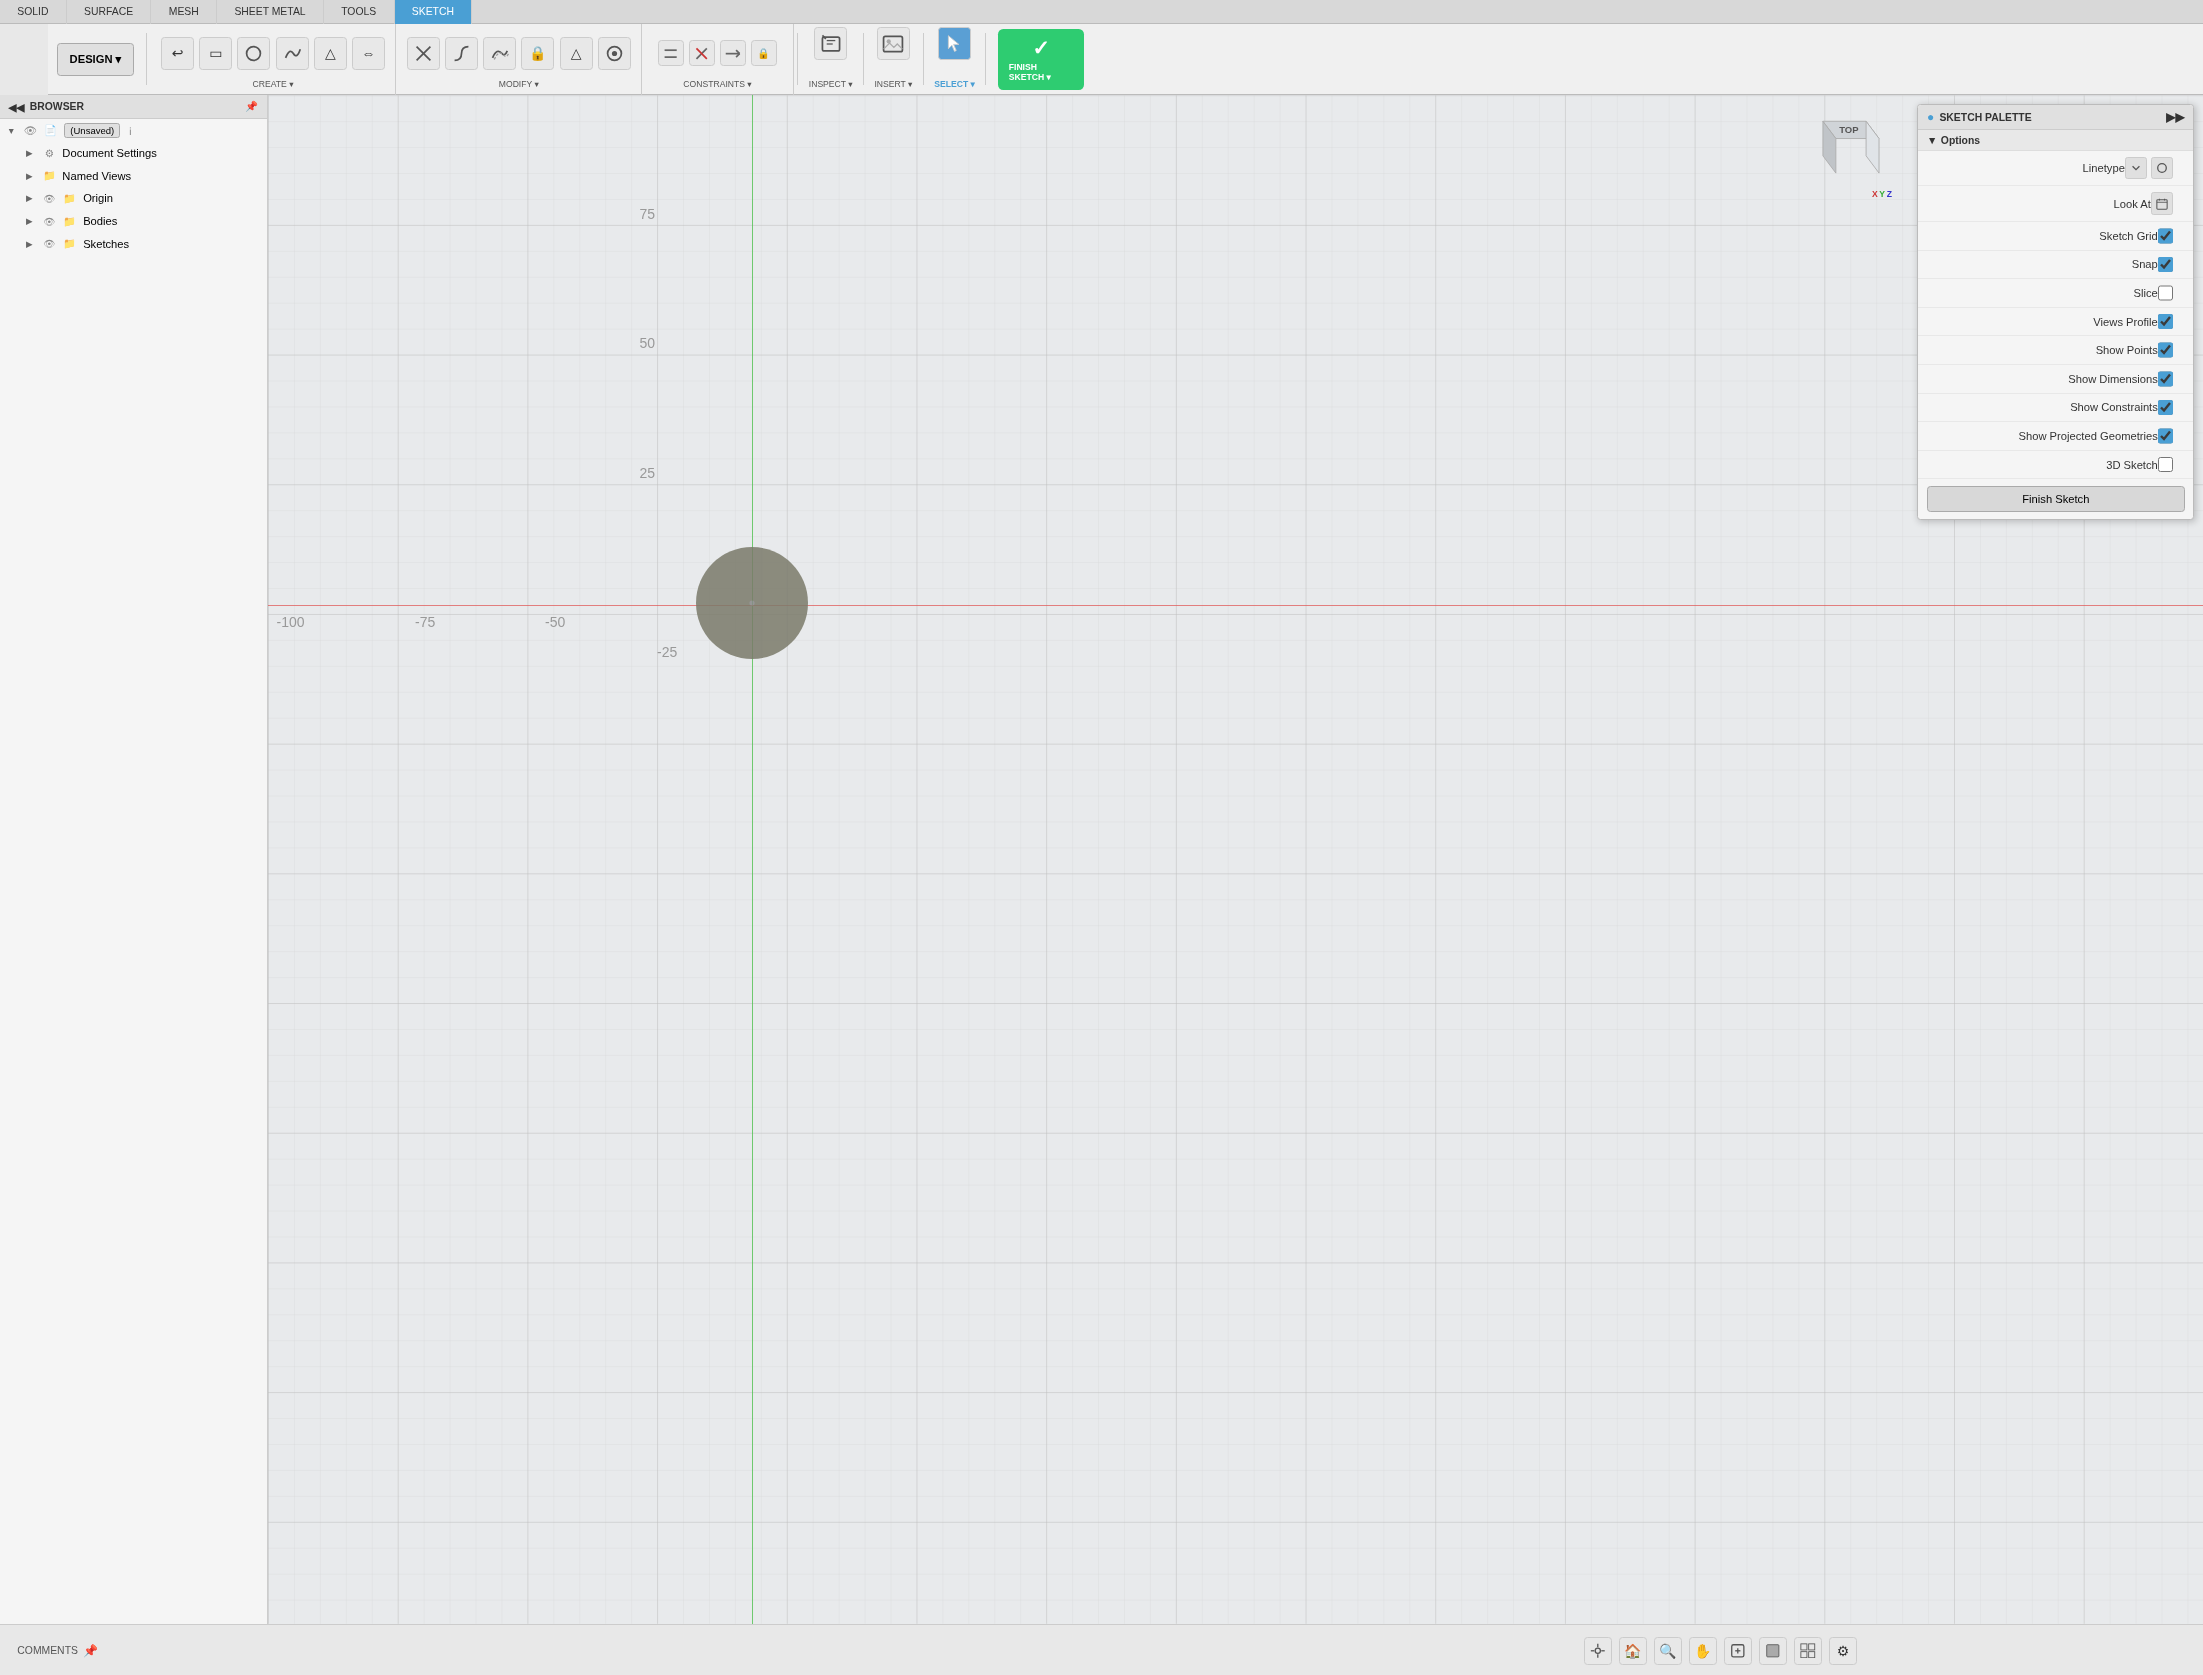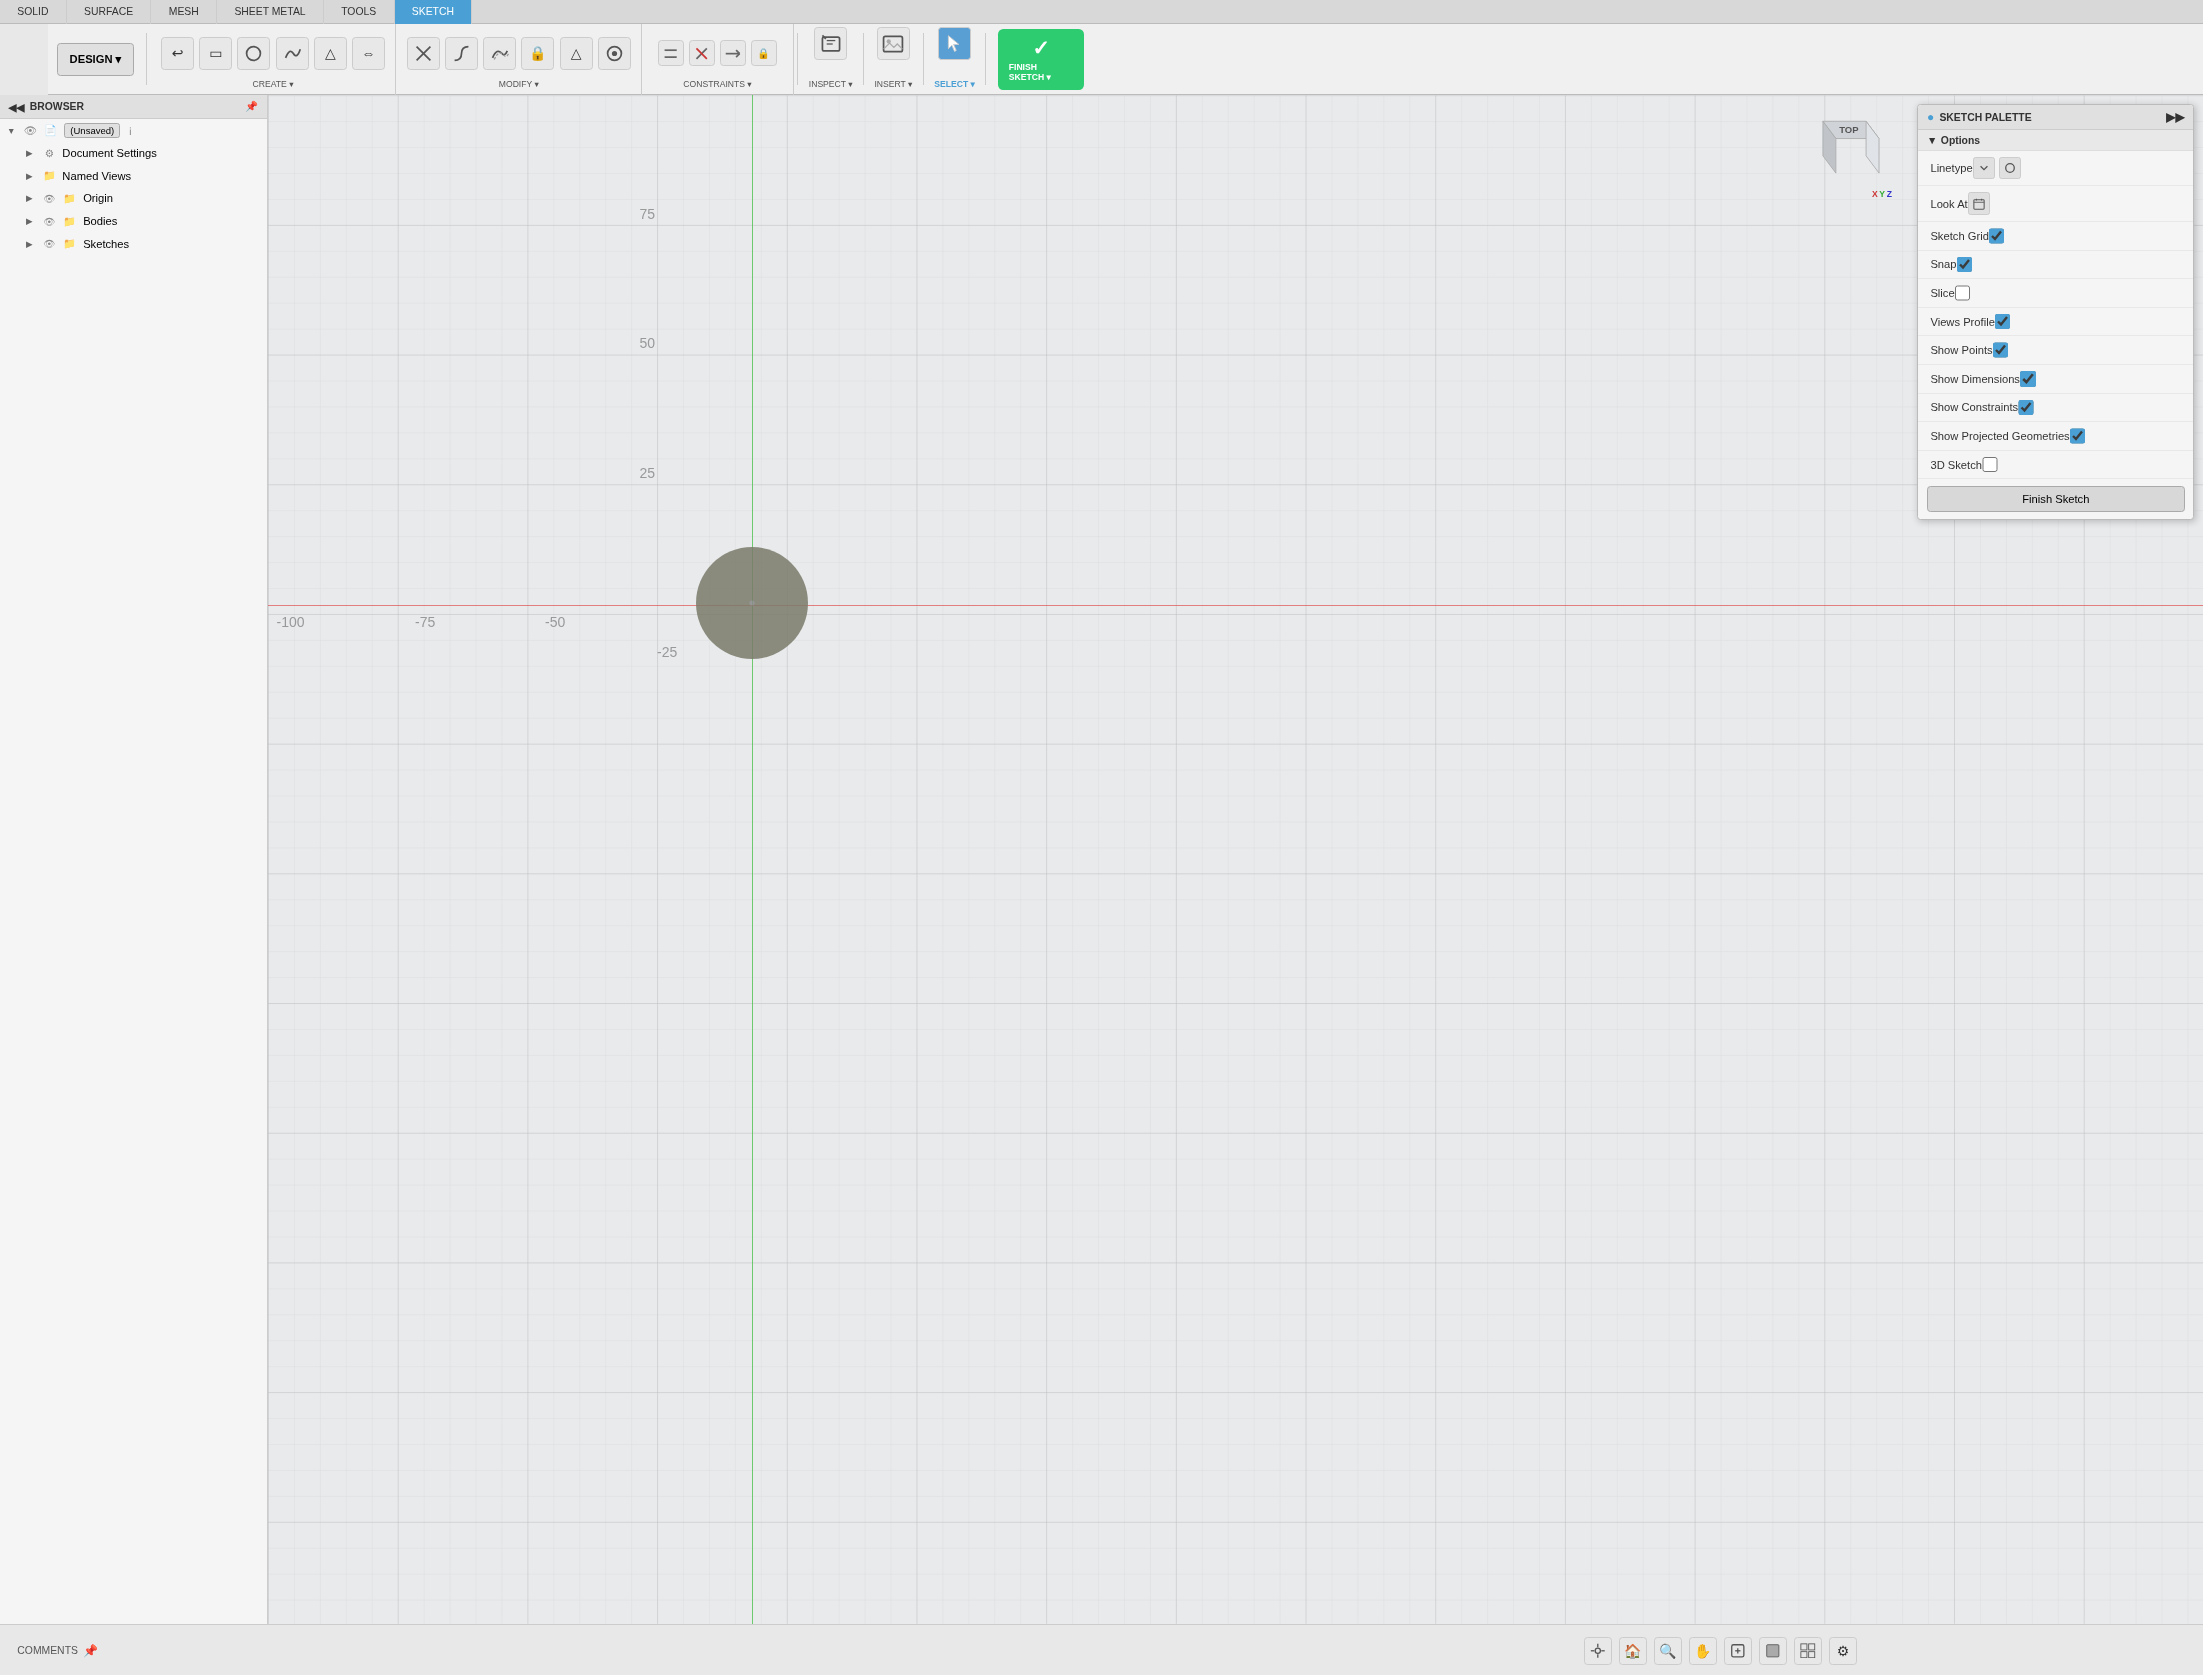--- a/index.html
+++ b/index.html
@@ -40,21 +40,21 @@
     .axis-h { position: absolute; left: 0; right: 0; height: 0.9px; background: #e05050; opacity: 0.7; }
     .axis-v { position: absolute; top: 0; bottom: 0; width: 0.9px; background: #50a050; opacity: 0.7; }
 
     
     .sketch-circle { position: absolute; border-radius: 50%; background: #7a7a6a; opacity: 0.85; }
 
     
     #sketch-palette { position: absolute; top: 104px; right: 8.6px; width: 277px; background: #f5f5f5; border: 0.9px solid #bbb; border-radius: 3.5px; box-shadow: 1.7px 1.7px 7px rgba(0,0,0,0.2); }
     #palette-header { background: #e0e0e0; padding: 5.2px 8.6px; font-size: 10.4px; font-weight: bold; color: #333; display: flex; align-items: center; justify-content: space-between; border-bottom: 0.9px solid #ccc; border-radius: 3.5px 3.5px 0 0; }
     .palette-section-header { background: #e8e8e8; padding: 4.3px 8.6px; font-size: 10.4px; font-weight: bold; color: #333; border-bottom: 0.9px solid #ddd; display: flex; align-items: center; gap: 3.5px; }
-    .palette-row { display: flex; align-items: center; justify-content: flex-start; padding: 6px 12px; border-bottom: 0.9px solid #e8e8e8; }
+    .palette-row { display: flex; align-items: center; justify-content: flex-end; padding: 6px 20px; border-bottom: 0.9px solid #e8e8e8; }
     .palette-row-label { font-size: 11.2px; color: #333; }
     .palette-checkbox { width: 15.6px; height: 15.6px; accent-color: #4a9fd4; cursor: pointer; }
     .palette-icon-btn { width: 22.5px; height: 22.5px; display: flex; align-items: center; justify-content: center; background: #e0e0e0; border: 0.9px solid #ccc; border-radius: 2.6px; cursor: pointer; font-size: 12px; }
 
     #finish-sketch-palette-btn { display: block; width: calc(100% - 17.3px); margin: 7px 8.6px; padding: 6px; background: #d8d8d8; border: 0.9px solid #aaa; border-radius: 3.5px; font-size: 11.2px; cursor: pointer; text-align: center; }
 
     
     #view-cube { position: absolute; top: 104px; right: 303px; width: 86px; height: 86px; }
 
     

